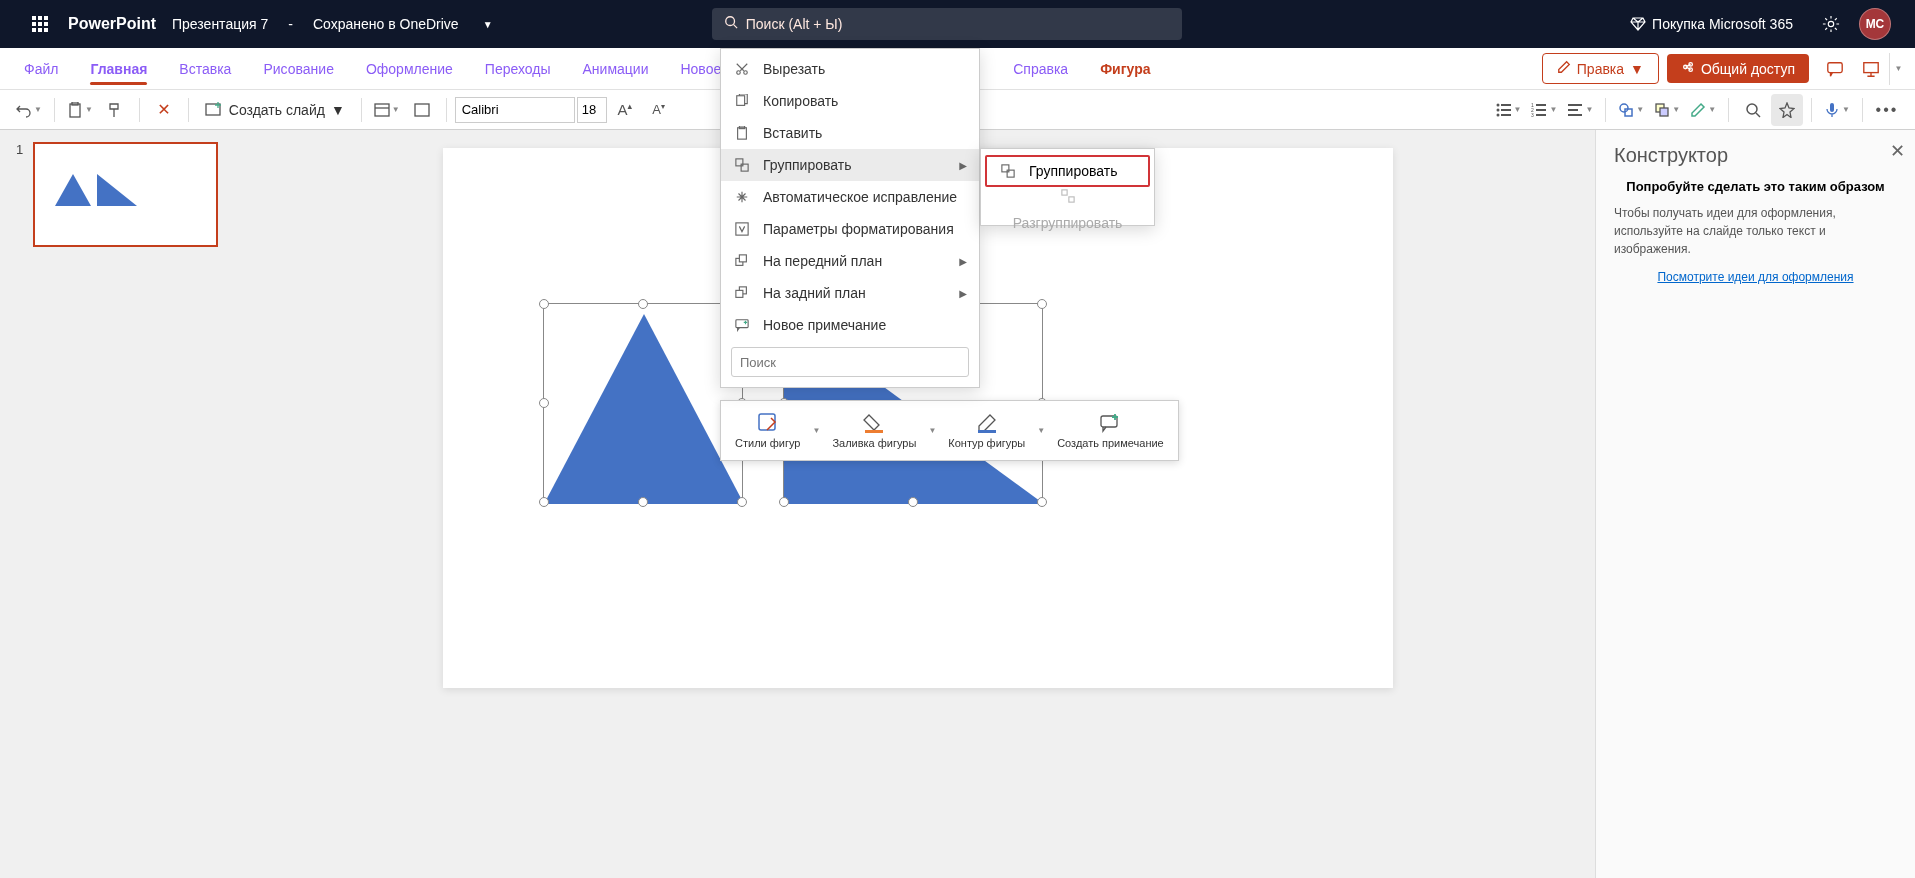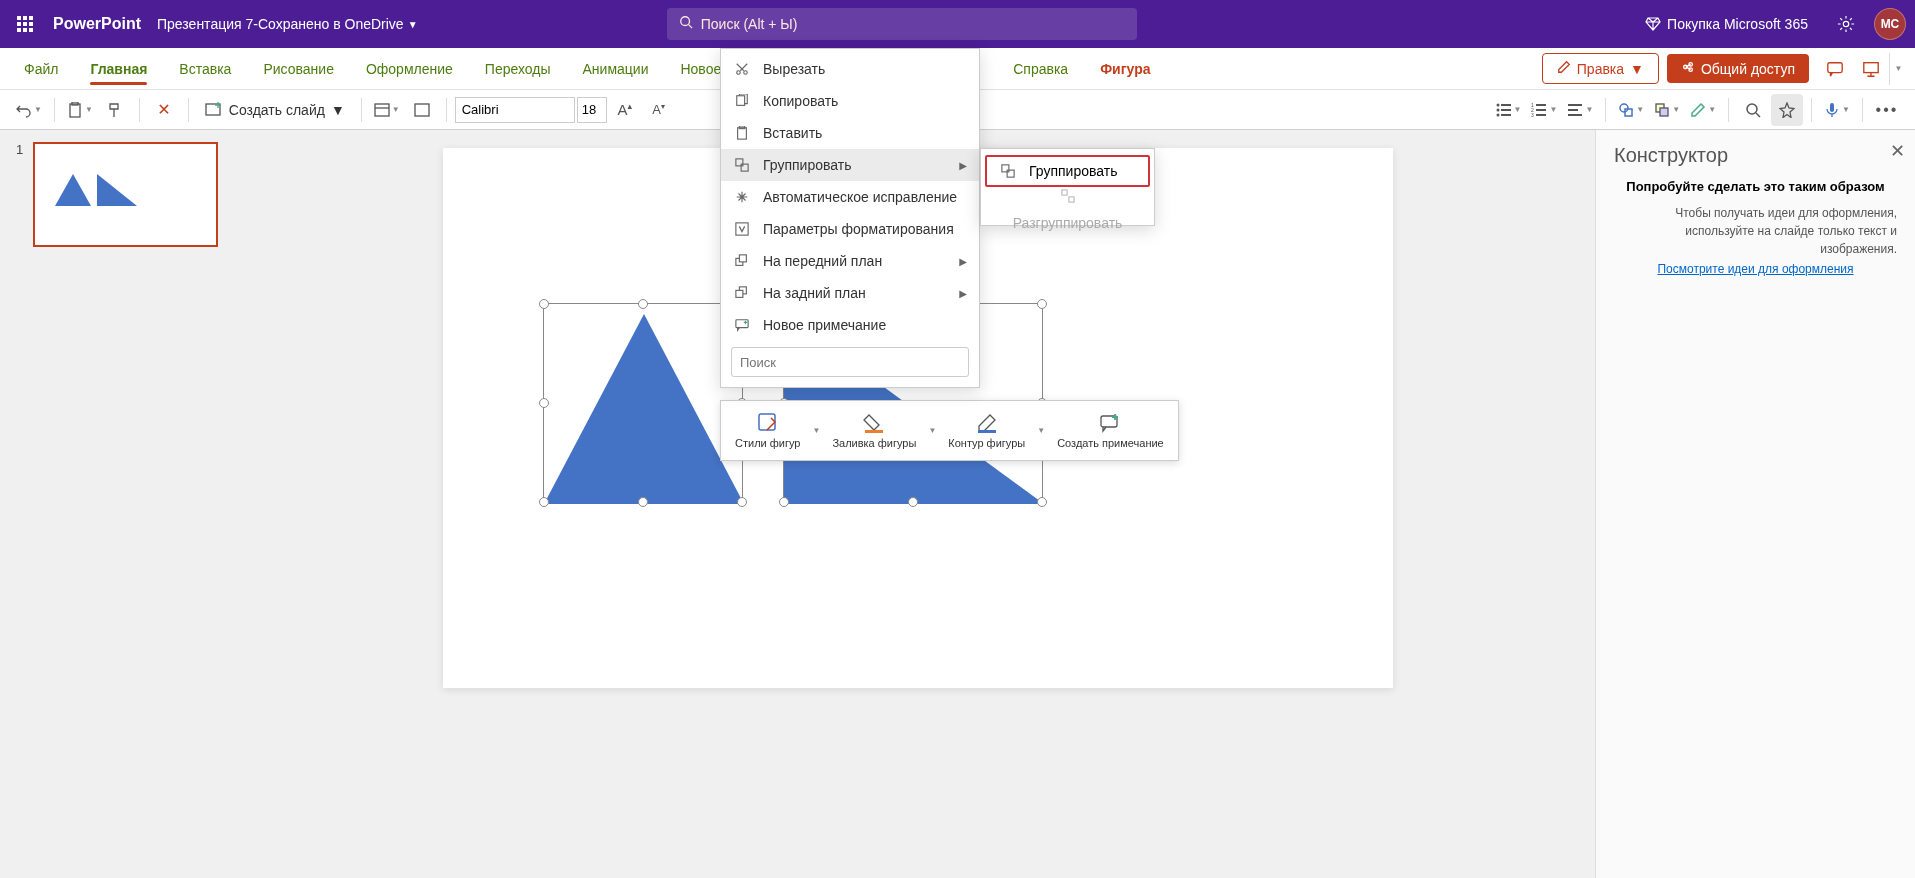--- a/index.html
+++ b/index.html
@@ -1,35 +1,35 @@
 <!DOCTYPE html>
 <html><head>
   <meta charset="utf-8">
   <style>
     * { margin: 0; padding: 0; box-sizing: border-box; font-family: "Segoe UI", Arial, sans-serif; }
     body { background: #f3f3f3; overflow: hidden; width: 1915px; height: 878px; }
     
     
-    .title-bar { display: flex; align-items: center; height: 48px; background: #4c1d95; color: white; padding: 0 9px; }
+    .title-bar { display: flex; align-items: center; height: 48px; background: #0f172a; color: white; padding: 0 24px; }
     .app-launcher { width: 32px; height: 32px; display: flex; align-items: center; justify-content: center; margin-right: 12px; cursor: pointer; }
     .app-launcher svg { width: 16px; height: 16px; }
     .app-name { font-weight: 600; font-size: 16px; margin-right: 16px; }
-    .doc-title { font-size: 14px; display: flex; align-items: center; gap: 0; }
+    .doc-title { font-size: 14px; display: flex; align-items: center; gap: 20px; }
     .doc-title .chevron { font-size: 10px; margin-left: 4px; }
     .search-box { flex: 0 0 auto; margin-left: auto; margin-right: auto; width: 470px; height: 32px; background: rgba(255,255,255,0.15); border-radius: 4px; display: flex; align-items: center; padding: 0 12px; gap: 8px; }
     .search-box input { background: transparent; border: none; outline: none; color: #ffe; font-size: 14px; flex: 1; }
     .search-box input::placeholder { color: #ffe8e0; }
     .title-right { display: flex; align-items: center; gap: 12px; margin-left: auto; }
     .premium-btn { display: flex; align-items: center; gap: 6px; font-size: 14px; cursor: pointer; padding: 6px 10px; }
     .settings-icon, .avatar { width: 32px; height: 32px; display: flex; align-items: center; justify-content: center; cursor: pointer; }
     .avatar { background: #a4373a; border-radius: 50%; font-size: 12px; font-weight: 600; border: 1px solid rgba(255,255,255,0.3); }
     
     
     .ribbon-tabs { display: flex; align-items: center; height: 42px; background: #fff; padding: 0 8px; border-bottom: 1px solid #e1e1e1; gap: 0; }
-    .tab { padding: 10px 16px; font-size: 14px; color: #4d7c0f; cursor: pointer; position: relative; }
+    .tab { padding: 10px 16px; font-size: 14px; color: #8b5cf6; cursor: pointer; position: relative; }
     .tab.active::after { content: ""; position: absolute; bottom: 2px; left: 16px; right: 16px; height: 3px; background: #c43e1c; border-radius: 2px; }
     .tab.active { font-weight: 600; }
     .tab.shape { color: #c43e1c; font-weight: 600; }
     .tab-spacer { flex: 1; }
     .edit-btn, .share-btn { display: flex; align-items: center; gap: 6px; padding: 6px 14px; border-radius: 4px; font-size: 14px; cursor: pointer; }
     .edit-btn { border: 1px solid #c43e1c; color: #c43e1c; margin-right: 8px; }
     .share-btn { background: #c43e1c; color: white; margin-right: 8px; }
     .right-toolbar-btn { width: 36px; height: 32px; display: flex; align-items: center; justify-content: center; cursor: pointer; color: #c43e1c; }
     .right-toolbar-btn.chevron-part { width: 18px; border-left: 1px solid #ddd; }
     
@@ -86,21 +86,21 @@
     .mini-toolbar { position: absolute; left: 720px; top: 400px; background: white; border: 1px solid #ccc; box-shadow: 0 2px 8px rgba(0,0,0,0.15); display: flex; padding: 6px; gap: 0; z-index: 50; }
     .mini-btn { display: flex; flex-direction: column; align-items: center; justify-content: center; padding: 4px 8px; font-size: 11px; color: #333; cursor: pointer; gap: 2px; line-height: 1.2; text-align: center; }
     .mini-btn .mini-icon { width: 24px; height: 24px; display: flex; align-items: center; justify-content: center; }
     .mini-chev { font-size: 8px; color: #888; align-self: center; padding: 0 4px; }
     
     
     .designer-panel { width: 320px; background: #fafafa; border-left: 1px solid #ddd; padding: 14px 18px; position: relative; }
     .designer-title { font-size: 20px; color: #555; margin-bottom: 12px; }
     .designer-close { position: absolute; top: 10px; right: 10px; font-size: 18px; color: #666; cursor: pointer; }
     .designer-sub { font-size: 13px; font-weight: 600; text-align: center; margin-bottom: 10px; }
-    .designer-text { font-size: 12px; color: #555; text-align: right; line-height: 1.5; margin-bottom: 4px; }
+    .designer-text { font-size: 12px; color: #555; text-align: left; line-height: 1.5; margin-bottom: 12px; }
     .designer-link { font-size: 12px; color: #0066cc; text-decoration: underline; text-align: center; display: block; cursor: pointer; }
     
     .ribbon-spacer { flex: 1; }
   </style>
 </head>
 <body>
 
 <div class="title-bar">
   <div class="app-launcher">
     <svg viewBox="0 0 16 16" fill="white">

